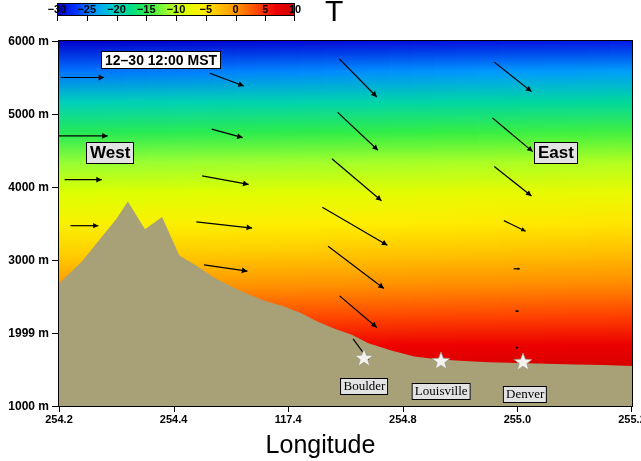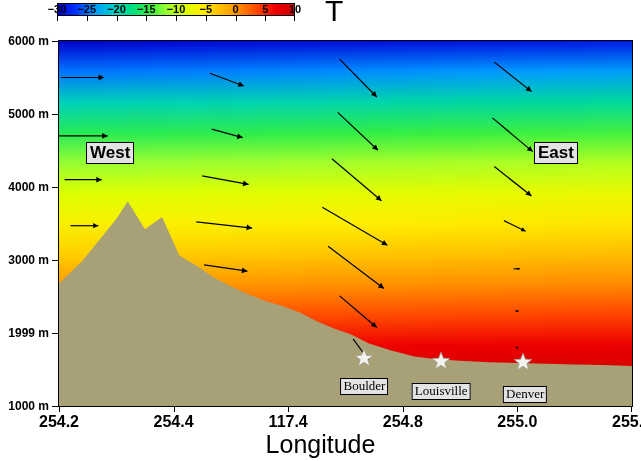--- a/index.html
+++ b/index.html
@@ -46,21 +46,21 @@
     position:absolute;right:9px;transform:translateY(-50%);
     font-size:12px;font-weight:bold;color:#000;white-space:nowrap;
     font-family:"Liberation Sans", sans-serif;
     margin-left:29px;
   }
   
   .xticks{position:absolute;left:58px;top:406px;width:575px;height:30px;}
   .xtick{position:absolute;top:0;width:1px;height:6px;background:#000;}
   .xlabel{
     position:absolute;top:7px;transform:translateX(-50%);
-    font-size:16px;font-weight:bold;color:#000;white-space:nowrap;
+    font-size:11px;font-weight:bold;color:#000;white-space:nowrap;
     font-family:"Liberation Sans", sans-serif;
   }
   .axis-title{
     position:absolute;left:0;top:430px;width:641px;text-align:center;
     font-size:25px;color:#000;font-family:"Liberation Sans", sans-serif;
   }
 
   
   .boxlab{
     position:absolute;background:#e3e3e3;border:1px solid #000;
@@ -265,20 +265,21 @@
           </div>
           <div class="citylab" style="left: 382.191px; top: 342.105px;">Louisville</div>
           <div class="star" style="left: 464.13px; top: 321.2px;">
             <svg width="20" height="20" viewBox="0 0 20 20">
               <polygon points="10,1 12.4,7.2 19,7.5 13.8,11.6 15.7,18 10,14.2 4.3,18 6.2,11.6 1,7.5 7.6,7.2" fill="#f2f2ee" stroke="#9a9a86" stroke-width="0.7"></polygon>
             </svg>
           </div>
           <div class="citylab" style="left: 466.13px; top: 345.2px;">Denver</div>
         </div>
 
+      <div class="boxlab tstamp" id="tstamp" style="left: 42px; top: 10px;">12–30 12:00 MST</div>
       <div class="boxlab wlab" id="wlab-west" style="left: 27px; top: 69px;">West</div>
       <div class="boxlab wlab" id="wlab-east" style="left: 475px; top: 69px;">East</div>
     </div>
   </div>
 
   <div class="xticks" id="xticks">
       <div class="xtick" style="left: 1px;"></div>
       <div class="xlabel" style="left: 1px;">254.2</div>
       <div class="xtick" style="left: 115.6px;"></div>
       <div class="xlabel" style="left: 115.6px;">254.4</div>

